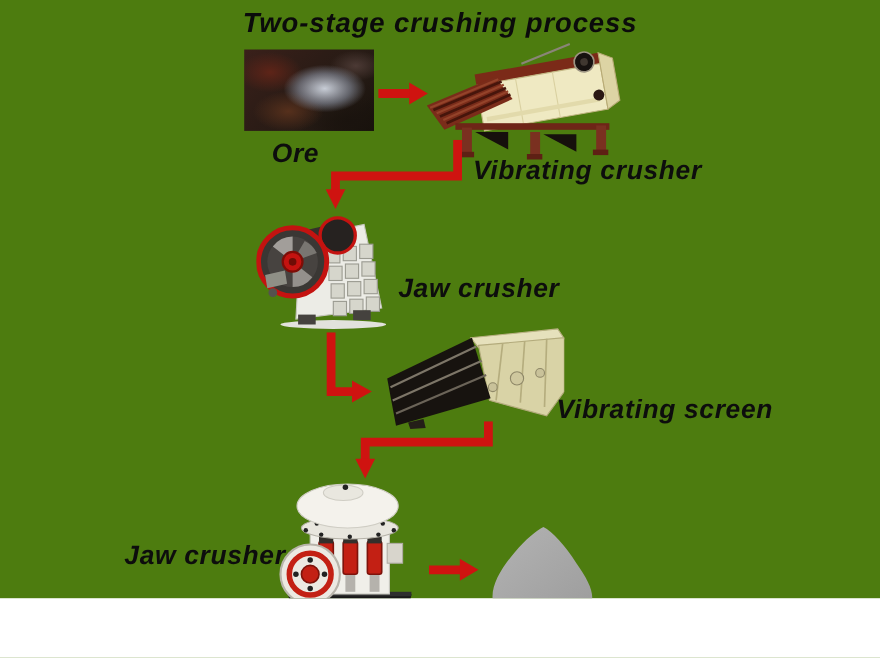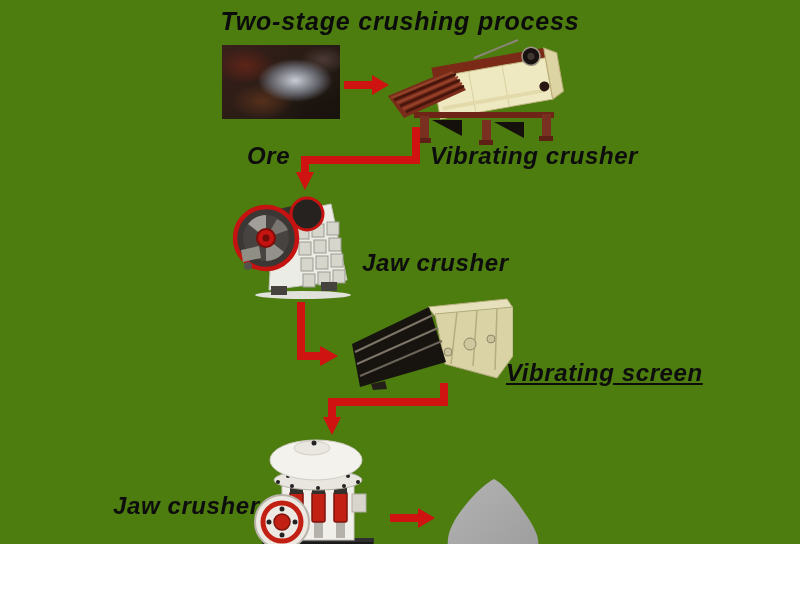--- a/index.html
+++ b/index.html
@@ -28,21 +28,21 @@
   }
 </style>
 </head>
 <body>
 
 <div id="stage">
 
   <div id="title">Two-stage crushing process</div>
 
   <div id="ore-photo"></div>
-  <div class="lbl" style="left:247px;top:142px;">Ore</div>
+  <div class="lbl" style="left:247px;top:126px;">Ore</div>
 
   <svg class="arrow" style="left:342px;top:72px;" width="50" height="26" viewBox="0 0 50 26">
     <line x1="2" y1="13" x2="31" y2="13" stroke="#cf1310" stroke-width="8"></line>
     <polygon points="30,3 30,23 47,13" fill="#cf1310"></polygon>
   </svg>
 
   <svg class="node" style="left:386px;top:36px;" width="245" height="110" viewBox="0 0 245 110">
     <line x1="88" y1="22" x2="132" y2="4" stroke="#8a8578" stroke-width="2"></line>
     <g transform="rotate(-10 115 52)">
       <rect x="50" y="20" width="114" height="10" fill="#7b2a18"></rect>
@@ -137,21 +137,21 @@
     <circle cx="125" cy="50" r="6" fill="#cfc89e" stroke="#8f8868" stroke-width="1"></circle>
     <circle cx="146" cy="45" r="4" fill="#c9c29a" stroke="#8f8868" stroke-width="1"></circle>
     <g>
       <polygon points="7,50 84,13 101,68 15,93" fill="#17130f"></polygon>
       <line x1="10" y1="58" x2="88" y2="21" stroke="#7d7668" stroke-width="2"></line>
       <line x1="12" y1="70" x2="93" y2="34" stroke="#7d7668" stroke-width="2"></line>
       <line x1="15" y1="82" x2="97" y2="47" stroke="#6b6458" stroke-width="2"></line>
     </g>
     <polygon points="26,90 40,87 42,95 28,96" fill="#241e18"></polygon>
   </svg>
-  <div class="lbl" style="left:506px;top:359px;text-decoration:underline;">Vibrating screen</div>
+  <div class="lbl" style="left:506px;top:359px;">Vibrating screen</div>
 
   <svg class="arrow" style="left:322px;top:383px;" width="132" height="56" viewBox="0 0 132 56">
     <polyline points="122,0 122,19 10,19 10,36" fill="none" stroke="#cf1310" stroke-width="8"></polyline>
     <polygon points="1,34 19,34 10,52" fill="#cf1310"></polygon>
   </svg>
 
   <svg class="node" style="left:252px;top:434px;" width="130" height="148" viewBox="0 0 130 148">
     <polygon points="10,106 122,106 116,145 16,145" fill="#191919"></polygon>
     <rect x="24" y="116" width="18" height="13" fill="#000000"></rect>
     <rect x="56" y="116" width="18" height="13" fill="#000000"></rect>

